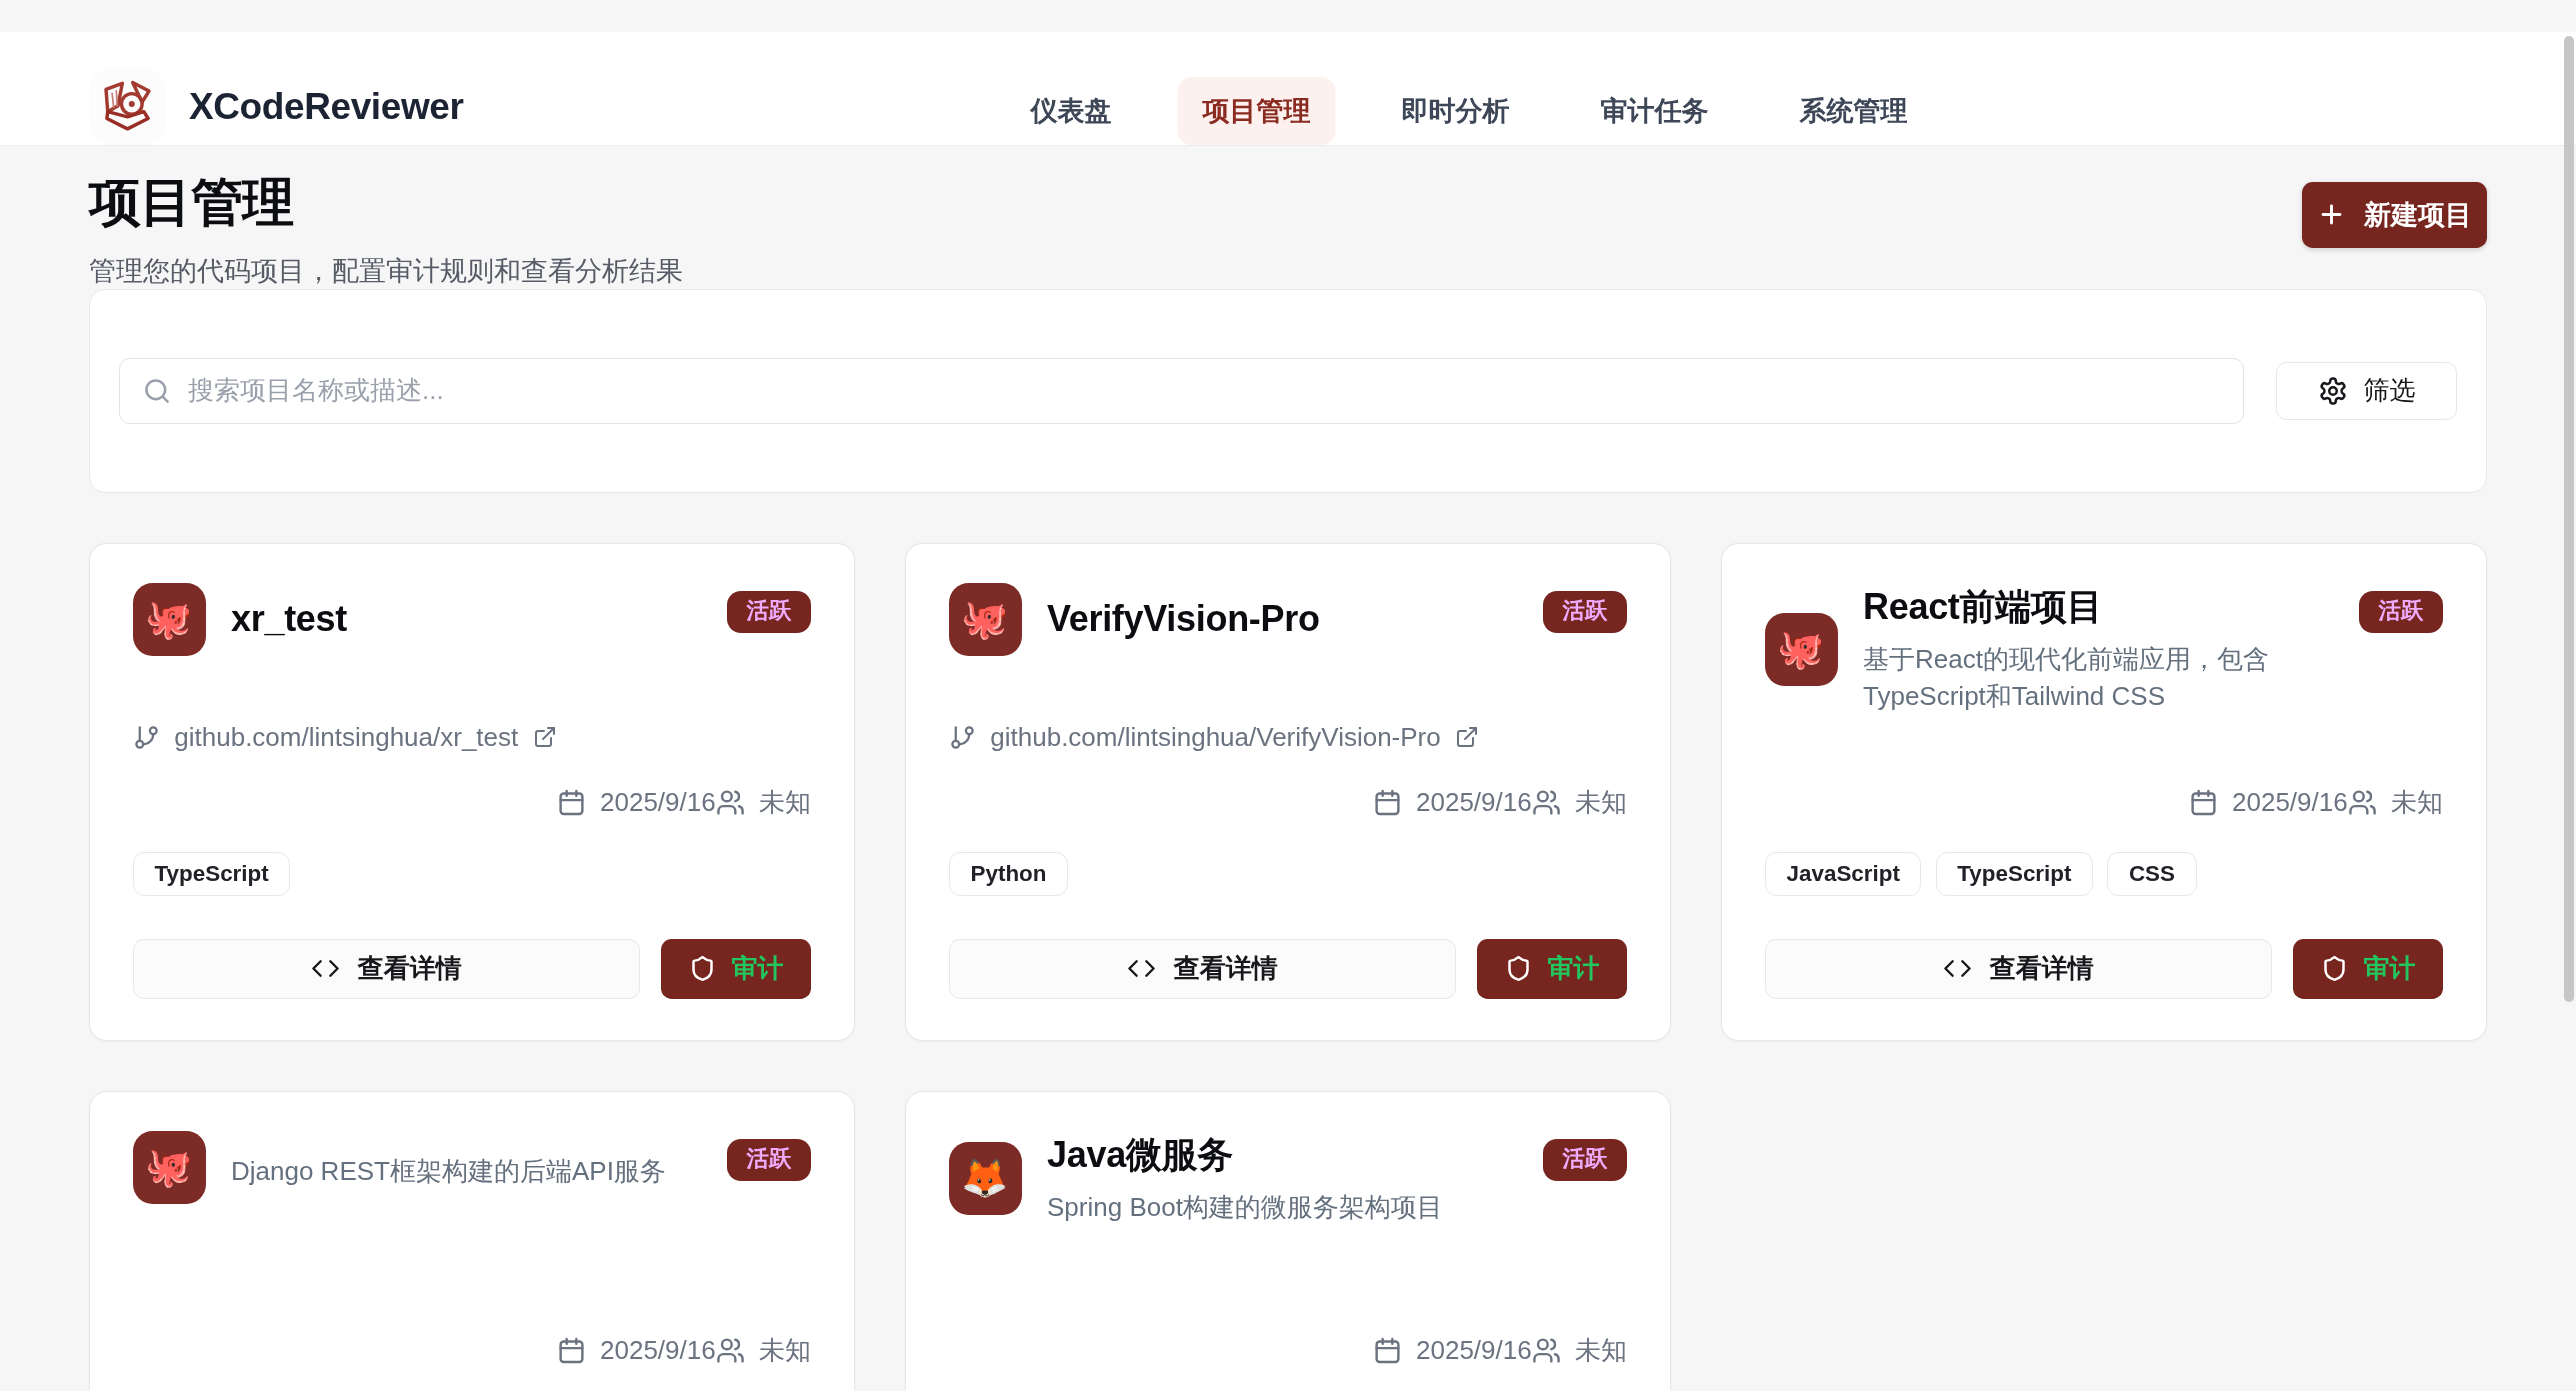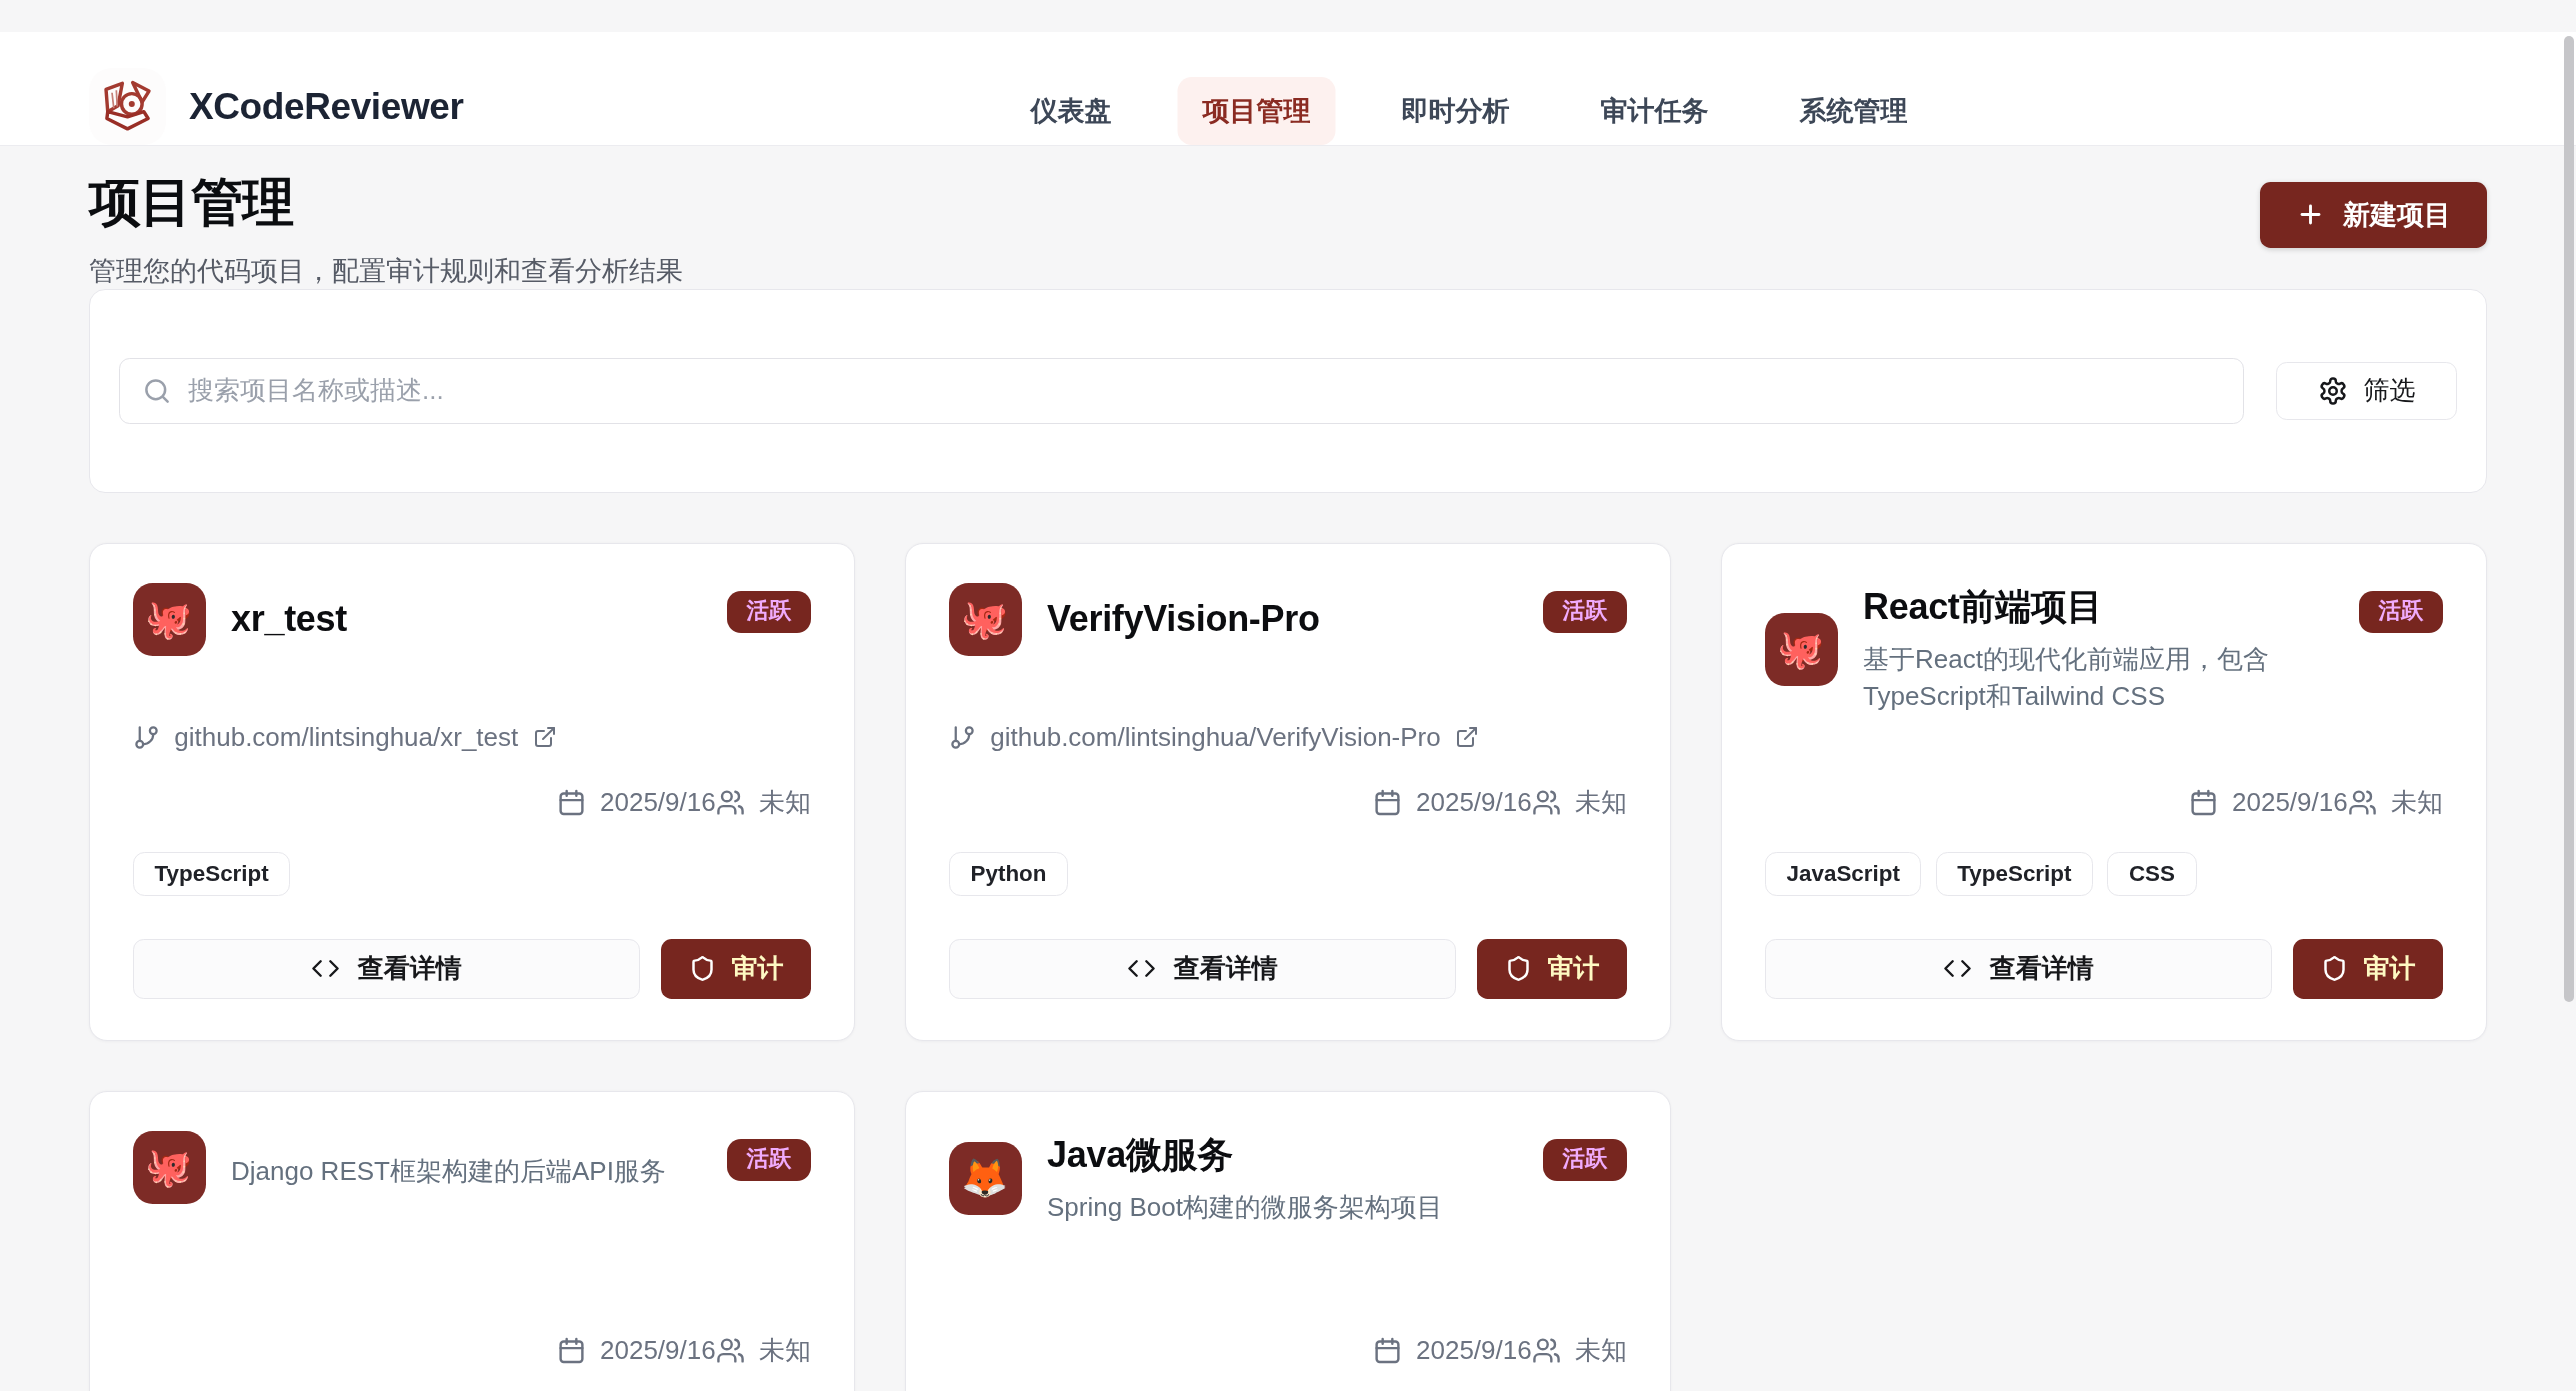--- a/index.html
+++ b/index.html
@@ -41,21 +41,21 @@
   .nav-item.active{background:var(--accent-soft);color:#8a2b22;}
 
   
   .page{padding:21.5px 89px 0;}
   .title-row{display:flex;justify-content:space-between;align-items:flex-start;}
   .page-title{font-size:52px;font-weight:800;color:#0b0d10;letter-spacing:-0.9px;}
   .page-subtitle{margin-top:15px;font-size:27px;color:#565b66;}
   .new-project-btn{
     margin-top:14.3px;display:flex;align-items:center;gap:18px;
     background:var(--accent);color:#fff;border:none;border-radius:10.7px;cursor:pointer;
-    height:66px;padding:0 36px;font-family:inherit;font-size:27px;font-weight:600;
+    height:66px;padding:0 15px;font-family:inherit;font-size:27px;font-weight:600;
     box-shadow:0 1.8px 5.4px rgba(0,0,0,.15);
   }
 
   
   .search-panel{
     background:#fff;border:0.9px solid var(--border);border-radius:16px;
     padding:68px 29px;display:flex;align-items:center;gap:32px;
   }
   .search-box{position:relative;flex:1;}
   .search-box input{
@@ -104,21 +104,21 @@
     height:44px;display:flex;align-items:center;padding:0 20.6px;border:0.9px solid var(--border);
     border-radius:11.6px;font-size:22.4px;font-weight:600;color:#202228;background:#fff;
   }
   .actions-row{margin-top:auto;display:flex;gap:21.5px;}
   .view-details-btn{
     flex:1;height:60px;border:0.9px solid var(--border);border-radius:10.7px;background:#fbfbfc;
     display:flex;align-items:center;justify-content:center;gap:18px;cursor:pointer;
     font-family:inherit;font-size:26px;font-weight:600;color:#17181b;
   }
   .audit-btn{
-    width:150px;height:60px;border:none;border-radius:10.7px;background:var(--accent);color:#fef9c3;
+    width:150px;height:60px;border:none;border-radius:10.7px;background:var(--accent);color:#22c55e;
     display:flex;align-items:center;justify-content:center;gap:16px;cursor:pointer;
     font-family:inherit;font-size:26px;font-weight:600;
   }
 
   
   .scrollbar-track{position:fixed;top:0;right:0;width:14.3px;height:1392px;z-index:50;}
   .scrollbar-thumb{position:absolute;top:36px;right:1.8px;width:10.7px;height:966px;border-radius:5.4px;background:#c6c6c9;}
 </style>
 </head>
 <body>

